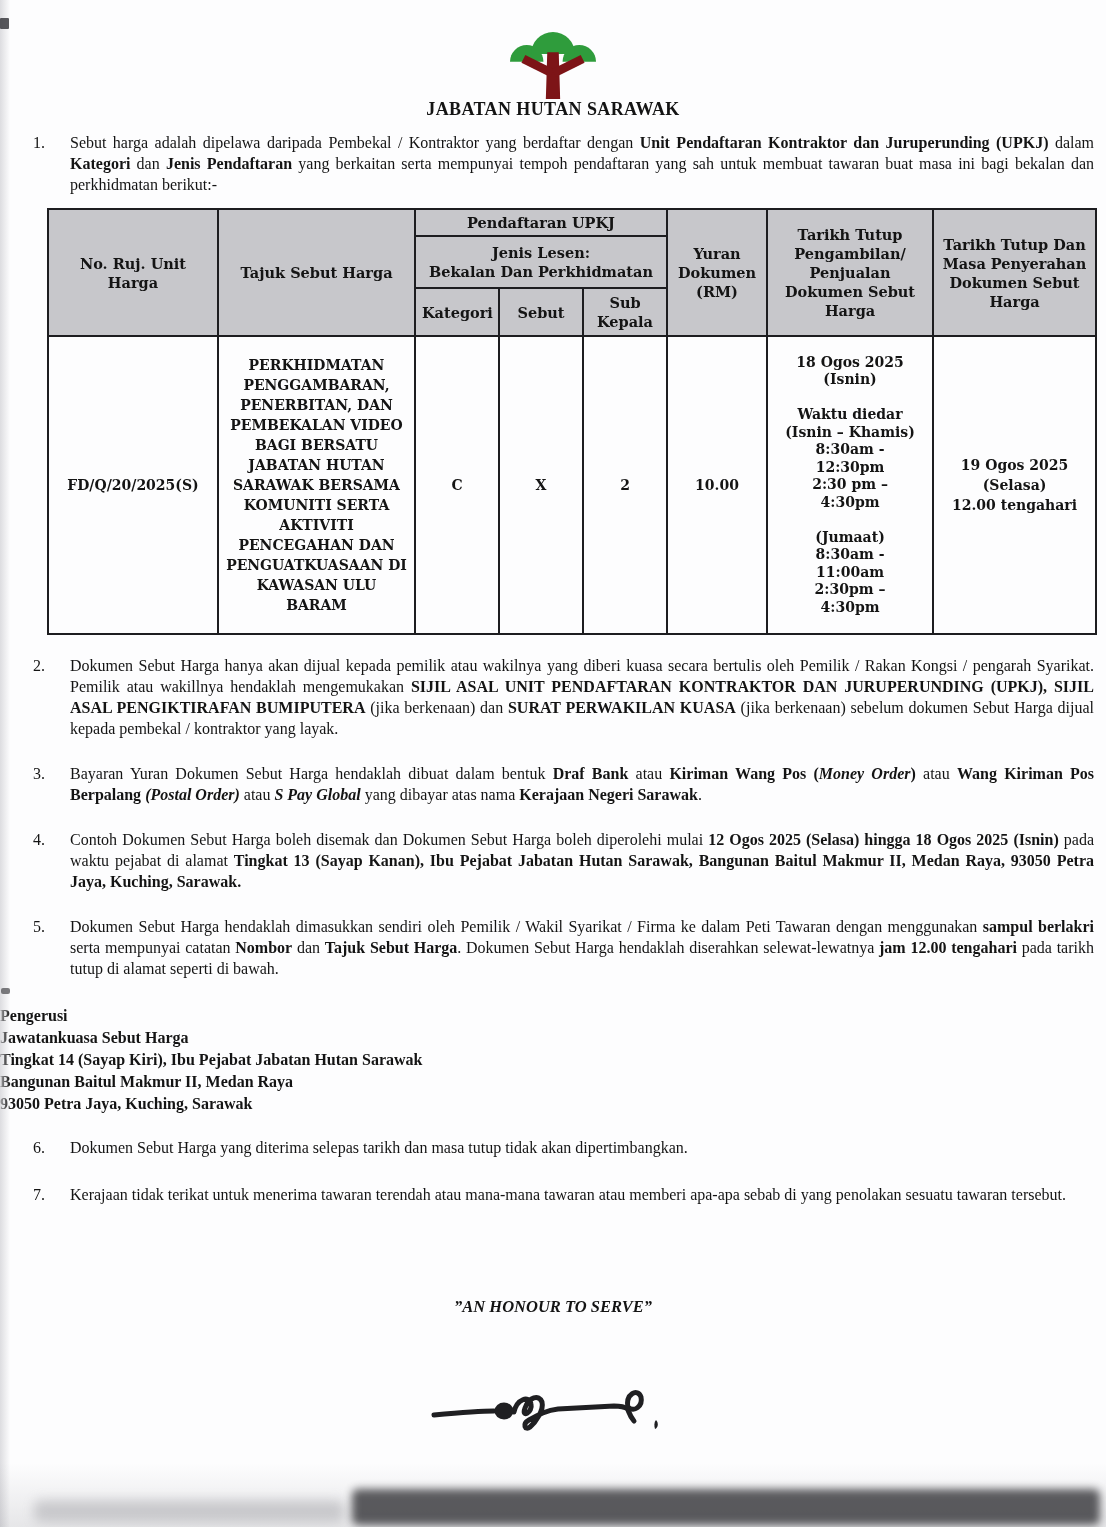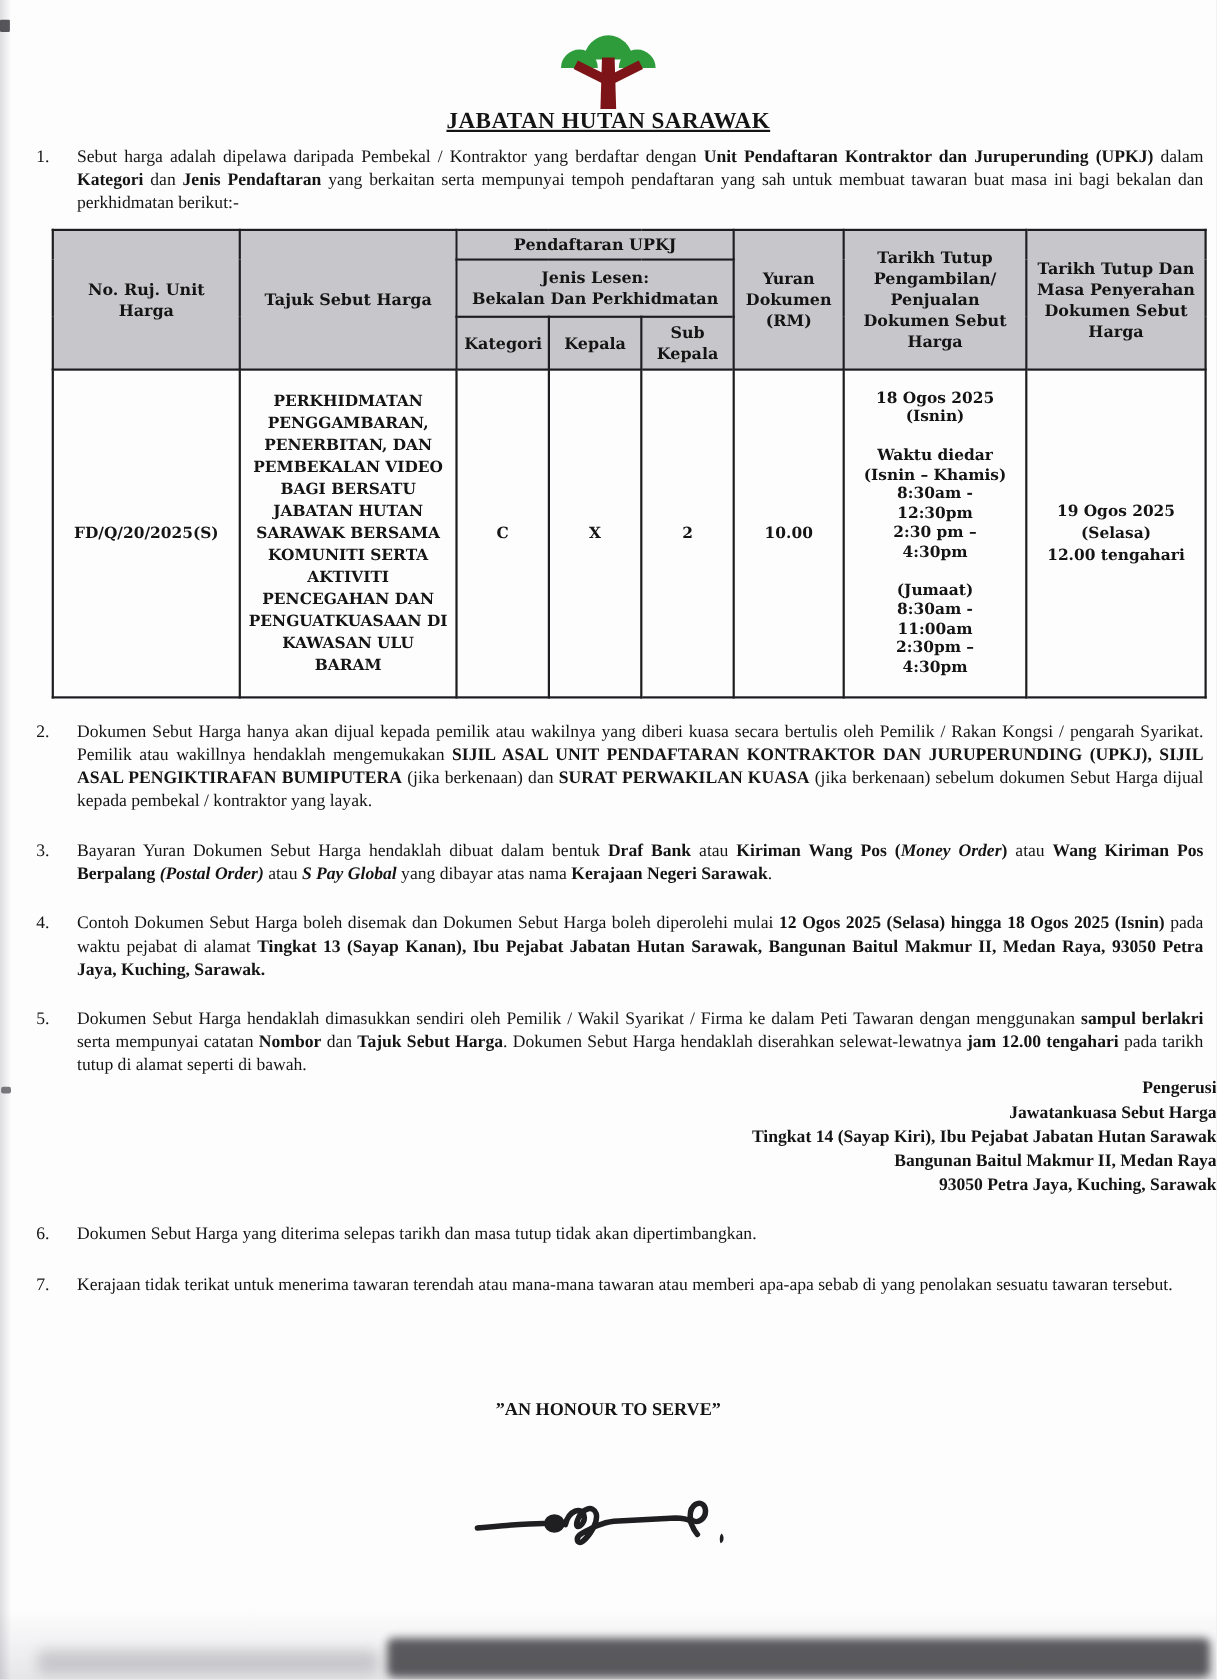--- a/index.html
+++ b/index.html
@@ -16,21 +16,21 @@
   .smudge-band{position:absolute;left:0;bottom:0;width:100%;height:64px;
     background:linear-gradient(0deg,rgba(110,110,118,.16),rgba(255,255,255,0));}
   .smudge-bar{position:absolute;left:352px;bottom:2px;width:748px;height:36px;
     background:#303034;opacity:.78;filter:blur(4px);border-radius:6px;}
   .smudge-bar2{position:absolute;left:34px;bottom:5px;width:310px;height:22px;
     background:#88888e;opacity:.35;filter:blur(6px);border-radius:6px;}
 
   
   .header{text-align:center;padding-top:13px;}
   .logo{display:block;margin:0 auto;}
-  .org-name,.doc-title{font-weight:bold;font-size:21px;letter-spacing:.4px;line-height:21px;text-decoration:underline;}
+  .org-name,.doc-title{font-weight:bold;font-size:18px;letter-spacing:.4px;line-height:21px;}
 
   
   .item{display:flex;margin-left:33px;margin-right:12px;}
   .item .num{flex:0 0 37px;font-size:16px;line-height:21px;}
   .item .body{flex:1;text-align:justify;font-size:16px;line-height:21px;}
 
   
   .table-wrap{margin:13px 11px 0 47px;}
   table.tender{width:1048px;border-collapse:collapse;table-layout:fixed;}
   table.tender th,table.tender td{border:2px solid #1d1d20;vertical-align:middle;overflow:hidden;}
@@ -41,23 +41,23 @@
   table.tender td{
     background:#fdfdfe;font-family:"DejaVu Serif",serif;font-weight:bold;
     font-size:14px;text-align:center;padding:4px 6px;
   }
   td.cell-no-ruj{font-size:15px;}
   td.cell-tajuk{font-size:14.5px;line-height:20px;padding:8px 10px;}
   td.cell-pengambilan{font-size:14px;line-height:17.5px;vertical-align:top;padding-top:14px;}
   td.cell-penyerahan{font-size:15px;line-height:20px;}
 
   
-  .address-block{text-align:right;font-weight:bold;font-size:16px;line-height:22px;}
+  .address-block{margin-top:26px;text-align:left;font-weight:bold;font-size:16px;line-height:22px;}
   .motto{margin-top:34px;text-align:center;font-weight:bold;font-size:16.5px;line-height:27px;white-space:pre-wrap;}
-  .motto .l2{}
+  .motto .l2{font-style:italic;}
   .signature-wrap{text-align:center;margin-top:6px;}
 
   .mt12{margin-top:12px;} .mt20{margin-top:20px;}
   .mt22{margin-top:22px;} .mt24{margin-top:24px;} .mt26{margin-top:26px;}
 </style>
 </head>
 <body>
 
 <div class="page">
 
@@ -101,21 +101,21 @@
         <th colspan="3">Pendaftaran UPKJ</th>
         <th rowspan="3">Yuran Dokumen (RM)</th>
         <th rowspan="3">Tarikh Tutup Pengambilan/ Penjualan Dokumen Sebut Harga</th>
         <th rowspan="3">Tarikh Tutup Dan Masa Penyerahan Dokumen Sebut Harga</th>
       </tr>
       <tr>
         <th colspan="3" style="height:44px">Jenis Lesen:<br>Bekalan Dan Perkhidmatan</th>
       </tr>
       <tr>
         <th style="height:40px">Kategori</th>
-        <th>Kepala</th>
+        <th>Sebut</th>
         <th>Sub Kepala</th>
       </tr>
       <tr>
         <td class="cell-no-ruj" style="height:288px">FD/Q/20/2025(S)</td>
         <td class="cell-tajuk">PERKHIDMATAN PENGGAMBARAN, PENERBITAN, DAN PEMBEKALAN VIDEO BAGI BERSATU JABATAN HUTAN SARAWAK BERSAMA KOMUNITI SERTA AKTIVITI PENCEGAHAN DAN PENGUATKUASAAN DI KAWASAN ULU BARAM</td>
         <td>C</td>
         <td>X</td>
         <td>2</td>
         <td>10.00</td>
         <td class="cell-pengambilan">18 Ogos 2025<br>(Isnin)<br><br>Waktu diedar<br>(Isnin – Khamis)<br>8:30am -<br>12:30pm<br>2:30 pm –<br>4:30pm<br><br>(Jumaat)<br>8:30am -<br>11:00am<br>2:30pm –<br>4:30pm</td>

